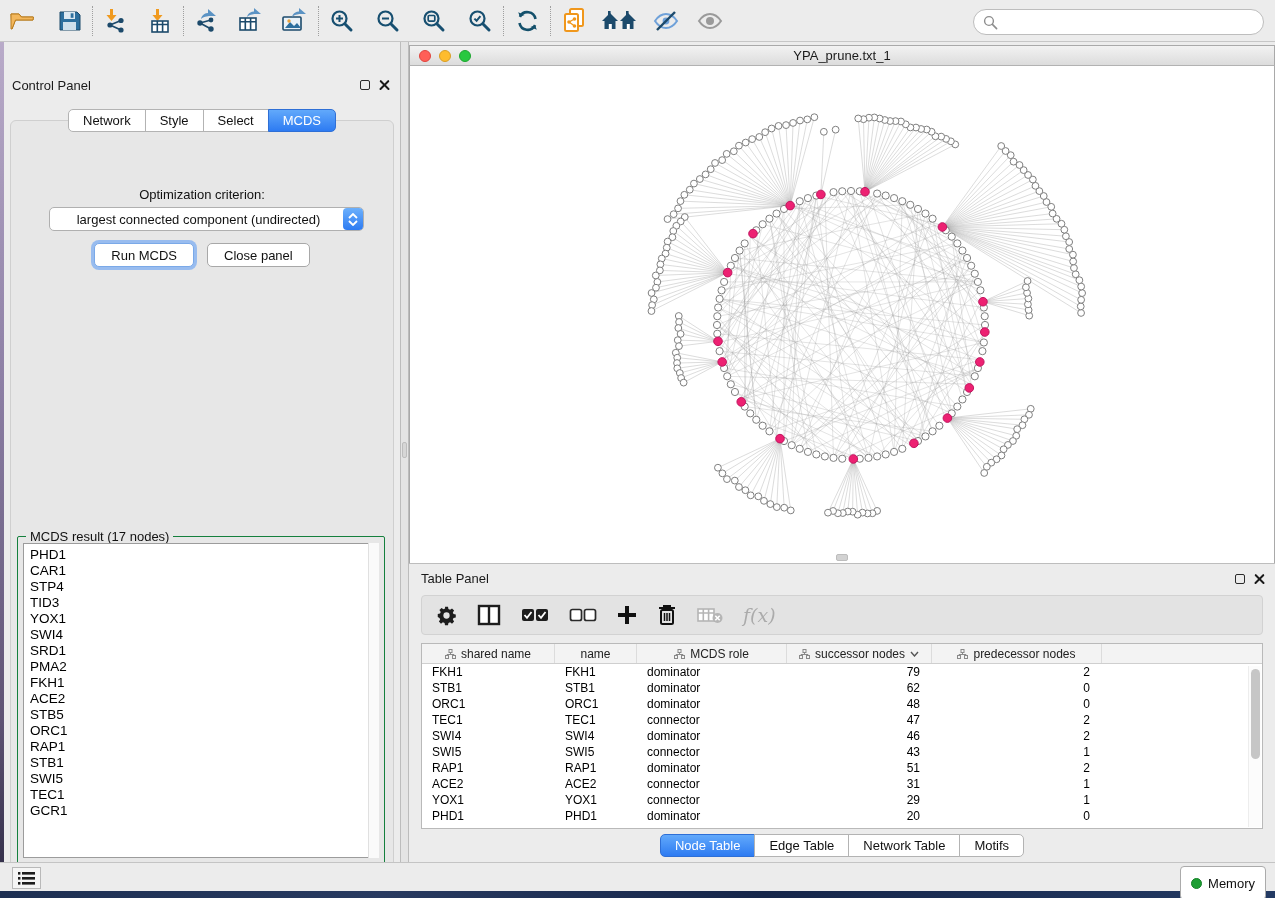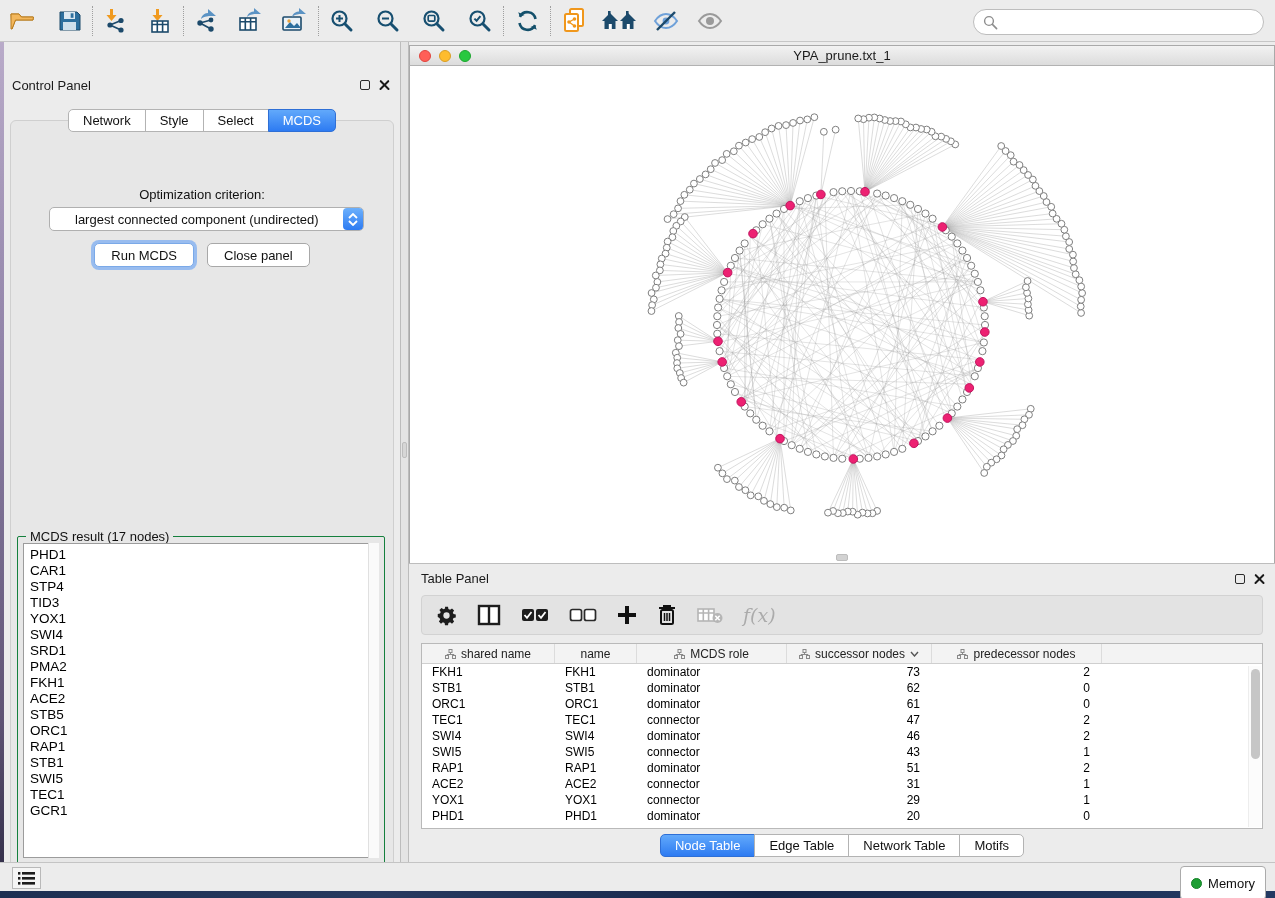--- a/index.html
+++ b/index.html
@@ -37,21 +37,21 @@
   .seg-group { position:absolute; top:-12px; left:50%; transform:translateX(-50%); display:flex; }
   .seg { height:23px; background:#fff; border:1px solid #b3b3b3; margin-left:-1px; font-size:13px;
          display:flex; align-items:center; justify-content:center; padding:0 14px; color:#111; white-space:nowrap; }
   .seg:first-child { border-radius:5px 0 0 5px; margin-left:0; }
   .seg:last-child { border-radius:0 5px 5px 0; }
   .seg.active { background:linear-gradient(#62a9fb,#2d7bf2); color:#fff; border-color:#2e6fd6; }
 
   .opt-label { position:absolute; top:66px; width:100%; text-align:center; font-size:13px; color:#111; }
   .dropdown { position:absolute; left:38px; top:86px; width:315px; height:24px; background:#fff;
               border:1px solid #b0b0b0; border-radius:5px; display:flex; align-items:center; font-size:13px; }
-  .dropdown .dd-text { flex:1; padding-left:25px; color:#111; white-space:nowrap; overflow:hidden; }
+  .dropdown .dd-text { flex:1; padding-left:4px; color:#111; white-space:nowrap; overflow:hidden;text-align:center; }
   .dd-btn { width:20px; height:22px; margin:0; border-radius:4px; background:linear-gradient(#6cb0fc,#2d7bf2);
             display:flex; flex-direction:column; align-items:center; justify-content:center; gap:1px; }
   .dd-btn svg { display:block; }
   .btn-row { position:absolute; top:122px; width:100%; display:flex; justify-content:center; gap:13px; }
   .push-btn { height:24px; background:#fff; border:1px solid #a8a8a8; border-radius:5px; font-size:13px;
               color:#111; padding:0 16px; font-family:inherit; }
   .push-btn.focused { box-shadow:0 0 0 3px rgba(100,160,245,.6); border-color:#7aa9e8; }
 
   .result-group { position:absolute; left:6px; right:8px; top:415px; bottom:20px; border:1px solid #15803d;
                   border-radius:2px; }
@@ -1036,35 +1036,35 @@
           </svg>
         <span>predecessor nodes</span>
       </span>
       <span class="th cf"></span>
     </div>
     <div>
         <div class="trow">
           <span class="td c0">FKH1</span>
           <span class="td c1">FKH1</span>
           <span class="td c2">dominator</span>
-          <span class="td c3 num" style="display: inline-block;">73</span>
+          <span class="td c3 num" style="display: inline-block;">79</span>
           <span class="td c4 num" style="display: inline-block;">2</span>
         </div>
         <div class="trow">
           <span class="td c0">STB1</span>
           <span class="td c1">STB1</span>
           <span class="td c2">dominator</span>
           <span class="td c3 num" style="display: inline-block;">62</span>
           <span class="td c4 num" style="display: inline-block;">0</span>
         </div>
         <div class="trow">
           <span class="td c0">ORC1</span>
           <span class="td c1">ORC1</span>
           <span class="td c2">dominator</span>
-          <span class="td c3 num" style="display: inline-block;">61</span>
+          <span class="td c3 num" style="display: inline-block;">48</span>
           <span class="td c4 num" style="display: inline-block;">0</span>
         </div>
         <div class="trow">
           <span class="td c0">TEC1</span>
           <span class="td c1">TEC1</span>
           <span class="td c2">connector</span>
           <span class="td c3 num" style="display: inline-block;">47</span>
           <span class="td c4 num" style="display: inline-block;">2</span>
         </div>
         <div class="trow">

